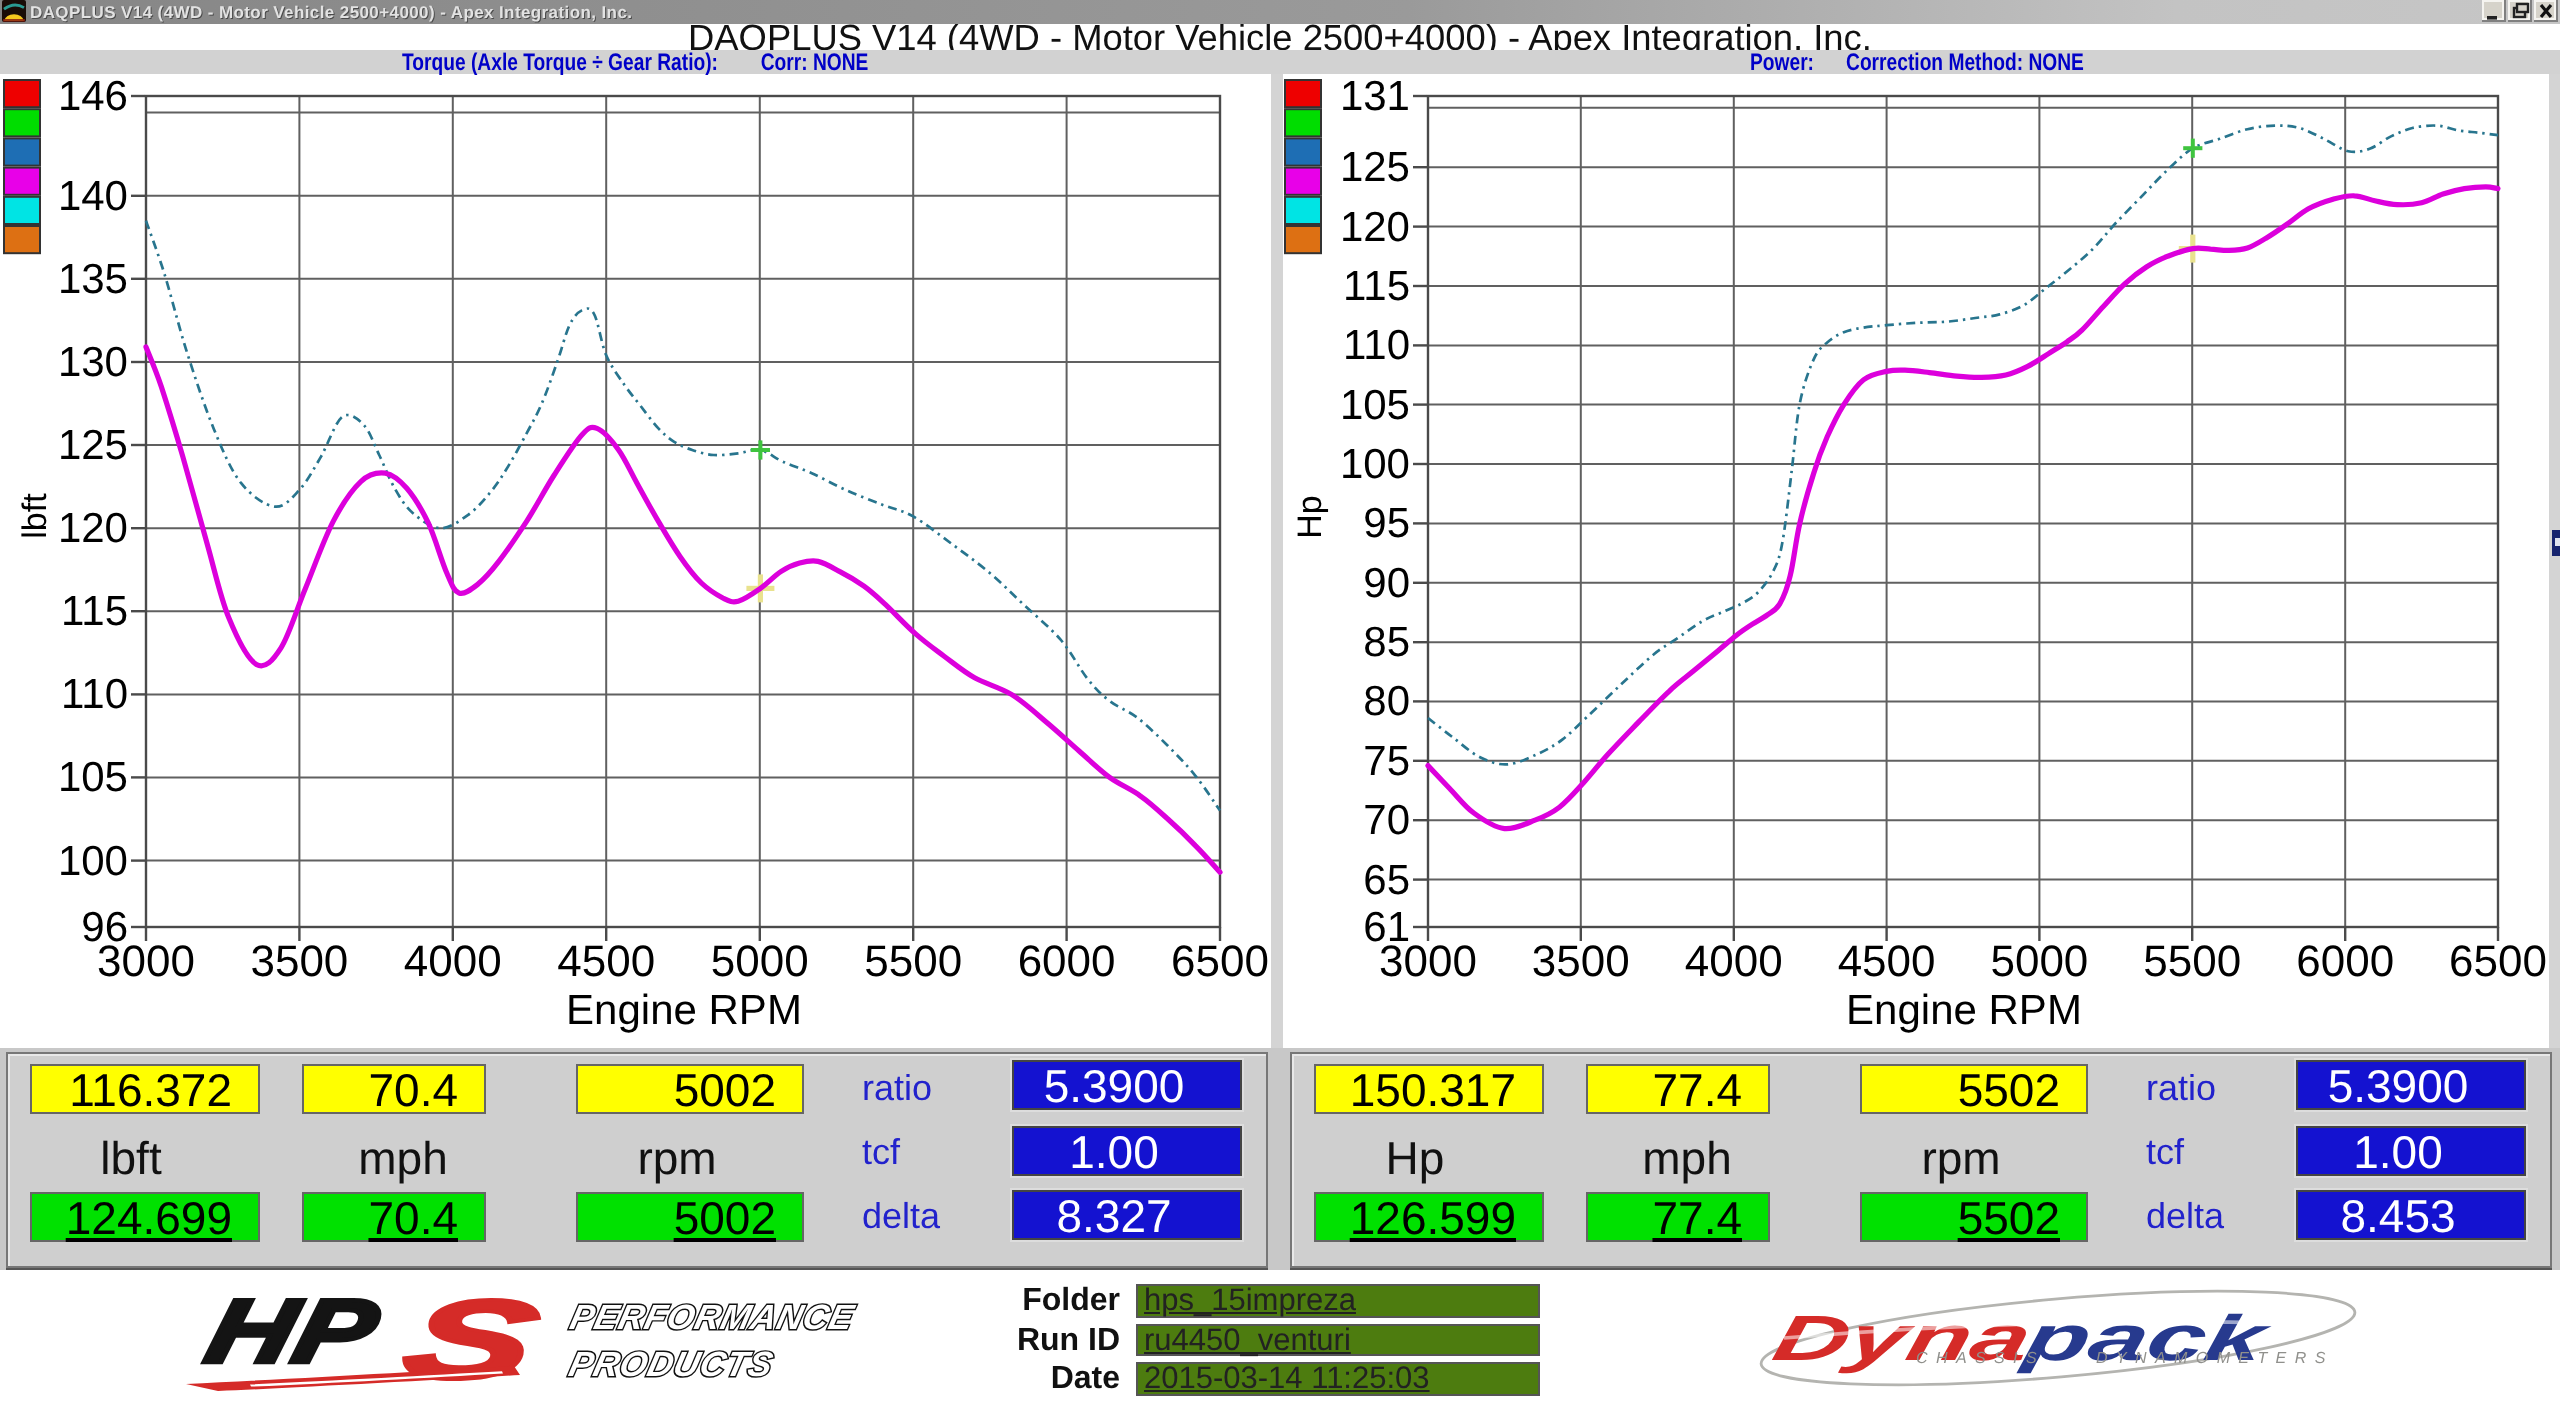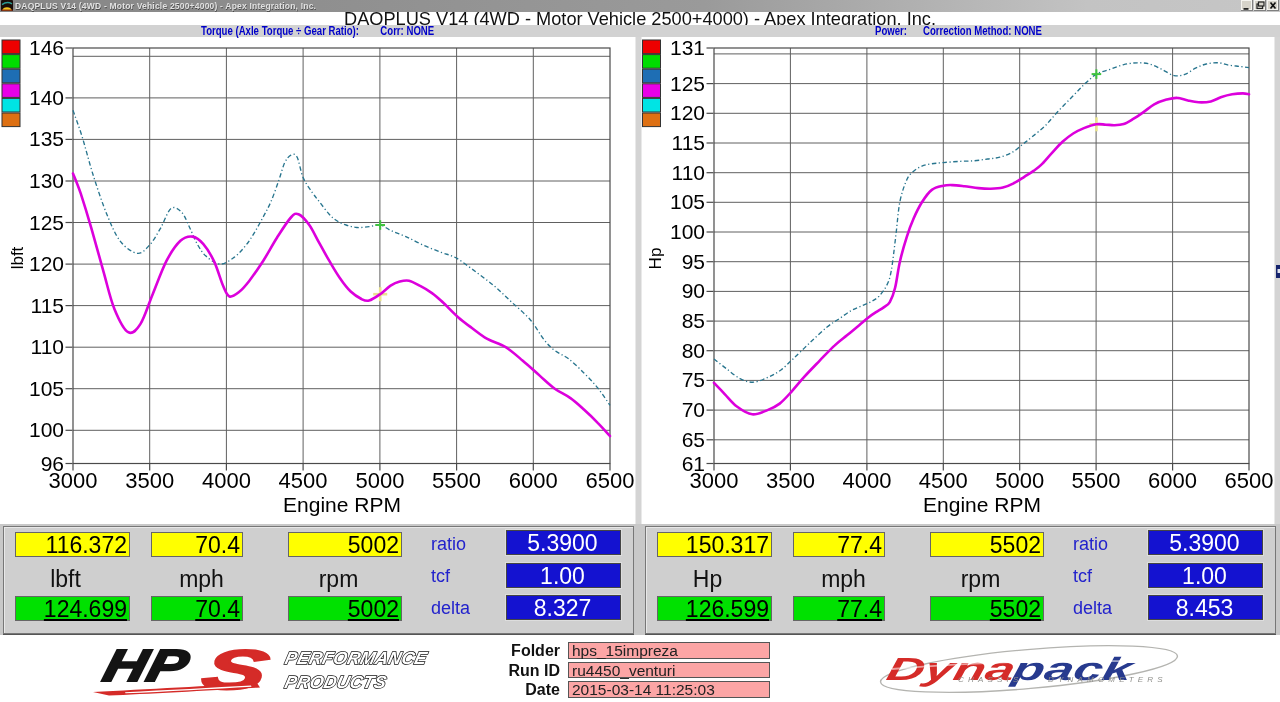--- a/index.html
+++ b/index.html
@@ -13,32 +13,32 @@
   #bigtitle { left:0; top:9px; width:1280px; text-align:center; font-size:18.2px; color:#111;
     z-index:1; letter-spacing:0px;}
   #graystrip { left:0; top:25px; width:1280px; height:12px; background:#d2d2d2; z-index:2; }
   #graystrip div { position:absolute; top:-1px; font-size:12px; font-weight:bold; color:#0000c8; white-space:pre; transform:scaleX(0.8); transform-origin:0 0; }
   #chartarea { left:0; top:37px; width:1280px; height:489px; z-index:2; }
   #panelband { left:0; top:524px; width:1280px; height:111px; background:#c8c8c8; z-index:3; }
   #panelL, #panelR { top:526px; width:631px; height:108px; background:#cfcfcf;
     border:1px solid #777; box-shadow:inset 1px 1px 0 #e8e8e8, 0 1px 0 #555; z-index:4; }
   #panelL { left:3px; } #panelR { left:645px; }
   .vbox { position:absolute; height:25px; border:1px solid #666; font-size:23px;
-    text-align:right; padding-right:2px; line-height:24px; color:#000; }
+    text-align:right; padding-right:13px; line-height:24px; color:#000; }
   .ybox { background:#ffff00; top:5px; }
   .gbox { background:#00e100; top:69px;text-decoration:underline; }
   .bbox { background:#1412d0; color:#fff; border:1px solid #444; box-shadow:0 0 0 1px #ddd;text-align:center; }
   .b1 { width:115px; left:11px; } .b2 { width:92px; left:147px; } .b3 { width:114px; left:284px; }
   .ulabel { position:absolute; top:38.5px; width:115px; text-align:center; font-size:23px; color:#111; margin-left:-7px; }
   .rlabel { position:absolute; left:427px; font-size:18px; color:#2222cc; }
   .blb { left:502px; width:115px; }
   #bottom { left:0; top:635px; width:1280px; height:67px; background:#fff; z-index:3; }
   .flabel { position:absolute; font-size:16px; font-weight:bold; color:#111; width:75px; text-align:right; }
   .fbox { position:absolute; left:568px; width:202px; height:16.5px; border:1px solid #555;
-    background:#fca5a5; font-size:15.5px; color:#222; padding:0 0 0 3px; line-height:15px; white-space:pre; }
+    background:#4d7c0f; font-size:15.5px; color:#222; padding:0 0 0 3px; line-height:15px; white-space:pre;text-decoration:underline; }
 </style>
 </head>
 <body>
 <div class="abs" id="bigtitle">DAQPLUS V14 (4WD - Motor Vehicle 2500+4000) - Apex Integration, Inc.</div>
 <div class="abs" id="titlebar">
   <svg width="13" height="12" style="position:absolute;left:1px;top:0px">
     <rect x="0" y="0" width="12" height="11" rx="1" fill="#190c07"></rect>
     <path d="M1,10.5 A5.2,4.6 0 0 1 11,10.5 Z" fill="#f5c81e"></path>
     <path d="M1,4.6 Q6,0.8 11,3.8" stroke="#2a9a92" stroke-width="1.4" fill="none"></path>
     <path d="M0.5,10.8 L11.5,10.8 L11.5,9.5 L0.5,9.5 Z" fill="#8a1f10" opacity="0.85"></path>

